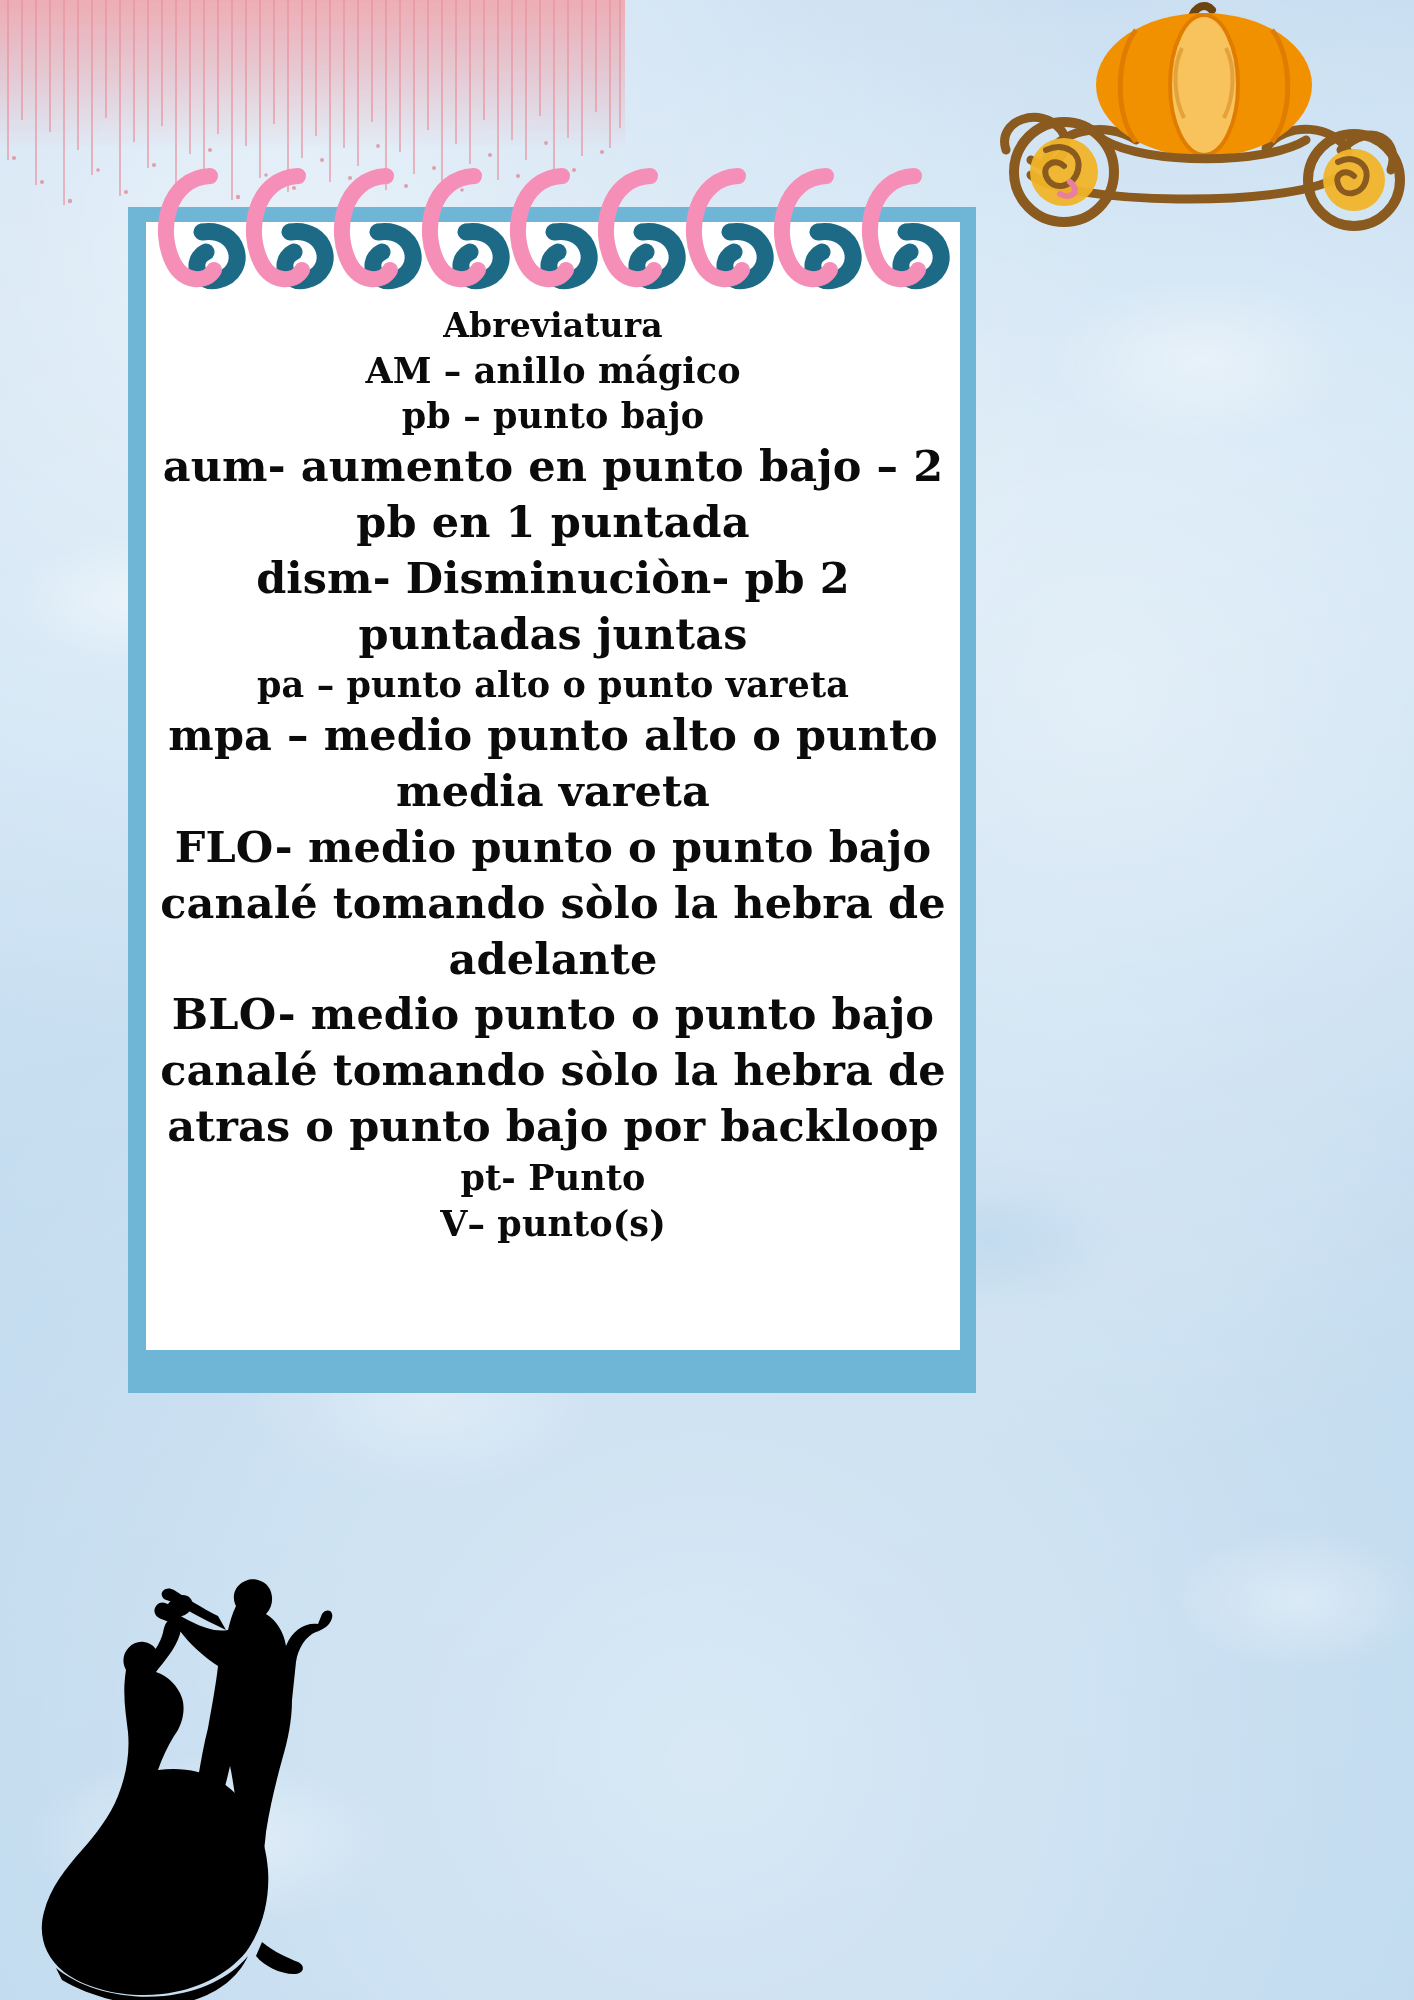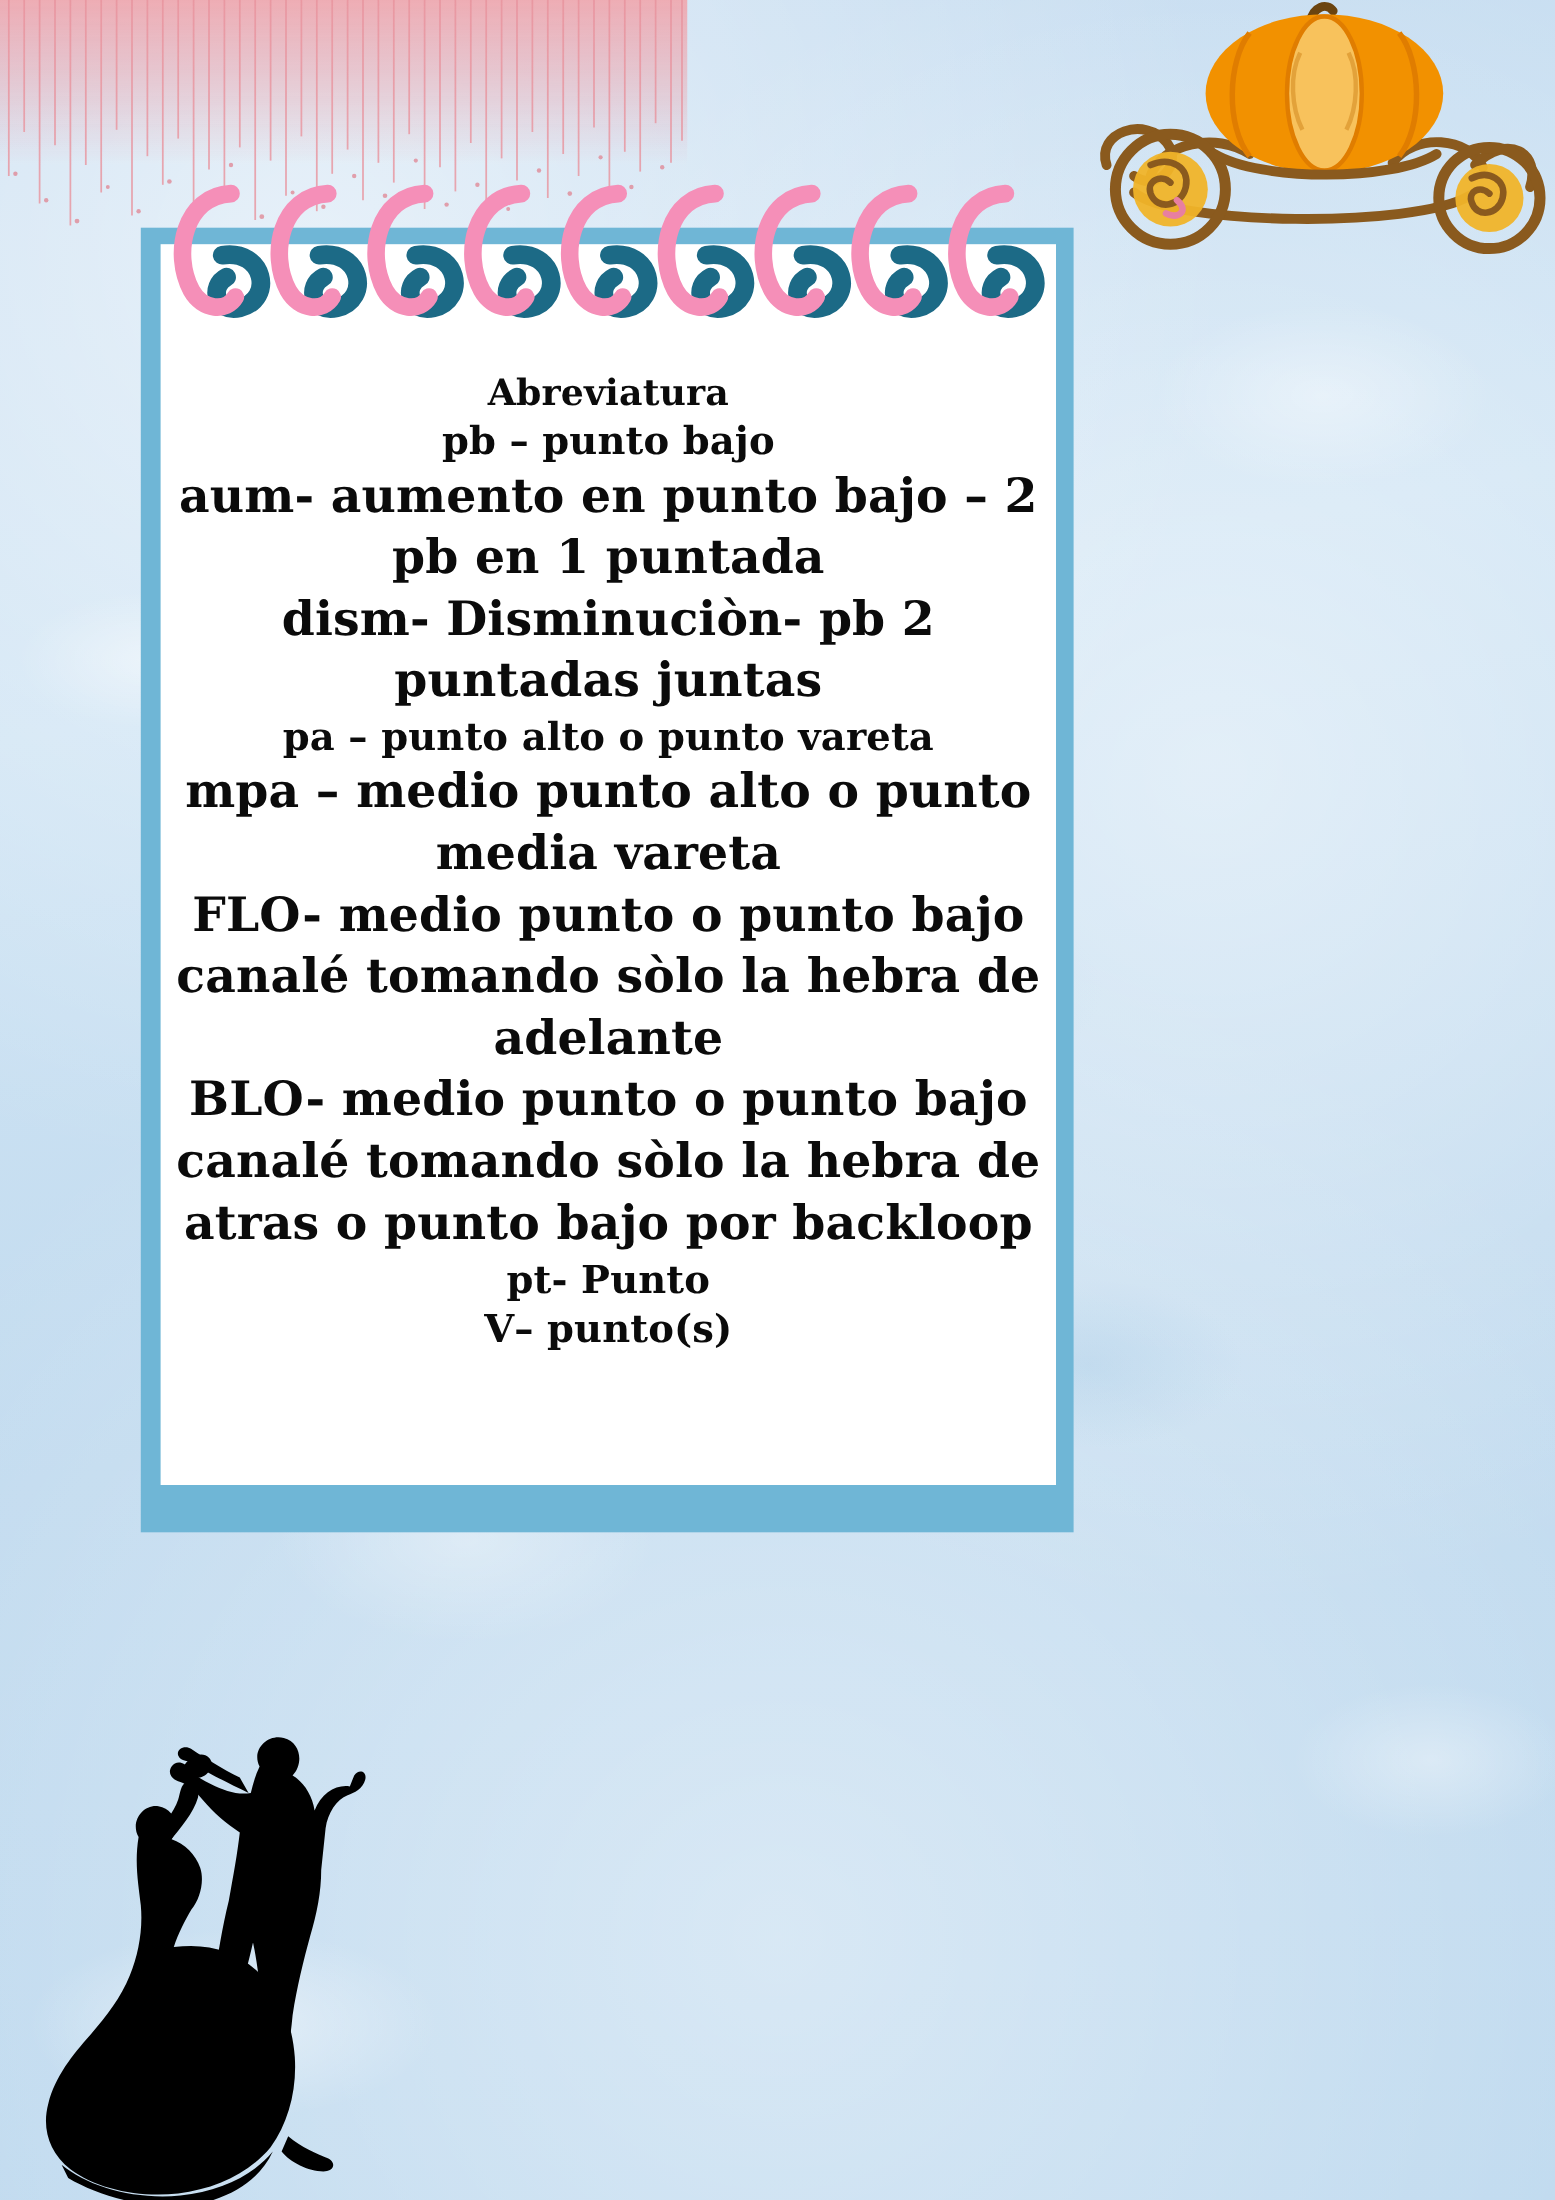--- a/index.html
+++ b/index.html
@@ -101,21 +101,20 @@
     font-size: 35px;
     line-height: 1.30;
     letter-spacing: 0.1px;
   }
   #abbrev-text .line {
     display: block;
     white-space: pre-wrap;
   }
   #abbrev-text .title {
     font-size: 33px;
-    margin-top: 31px;
   }
   #abbrev-text .wide {
     font-size: 43px;
   }
 
   
   #dancers {
     position: absolute;
     left: 30px;
     bottom: 0;
@@ -273,20 +272,21 @@
         <path d="M510,16 C468,18 456,70 474,104 C484,122 506,124 514,110"></path>
         <path d="M598,16 C556,18 544,70 562,104 C572,122 594,124 602,110"></path>
         <path d="M686,16 C644,18 632,70 650,104 C660,122 682,124 690,110"></path>
         <path d="M774,16 C732,18 720,70 738,104 C748,122 770,124 778,110"></path>
       </g>
     </g>
   </svg>
 
   <div id="abbrev-text">
     <span class="line title">Abreviatura</span>
+    <span class="line">AM – anillo mágico</span>
     <span class="line">pb – punto bajo</span>
     <span class="line wide">aum- aumento en punto bajo – 2 pb en 1 puntada</span>
     <span class="line wide">dism- Disminuciòn- pb 2 puntadas juntas</span>
     <span class="line">pa – punto alto o punto vareta</span>
     <span class="line wide">mpa – medio punto alto o punto media vareta</span>
     <span class="line wide">FLO- medio punto o punto bajo canalé tomando sòlo la hebra de adelante</span>
     <span class="line wide">BLO- medio punto o punto bajo canalé tomando sòlo la hebra de atras o punto bajo por backloop</span>
     <span class="line">pt- Punto</span>
     <span class="line">V– punto(s)</span>
   </div>

